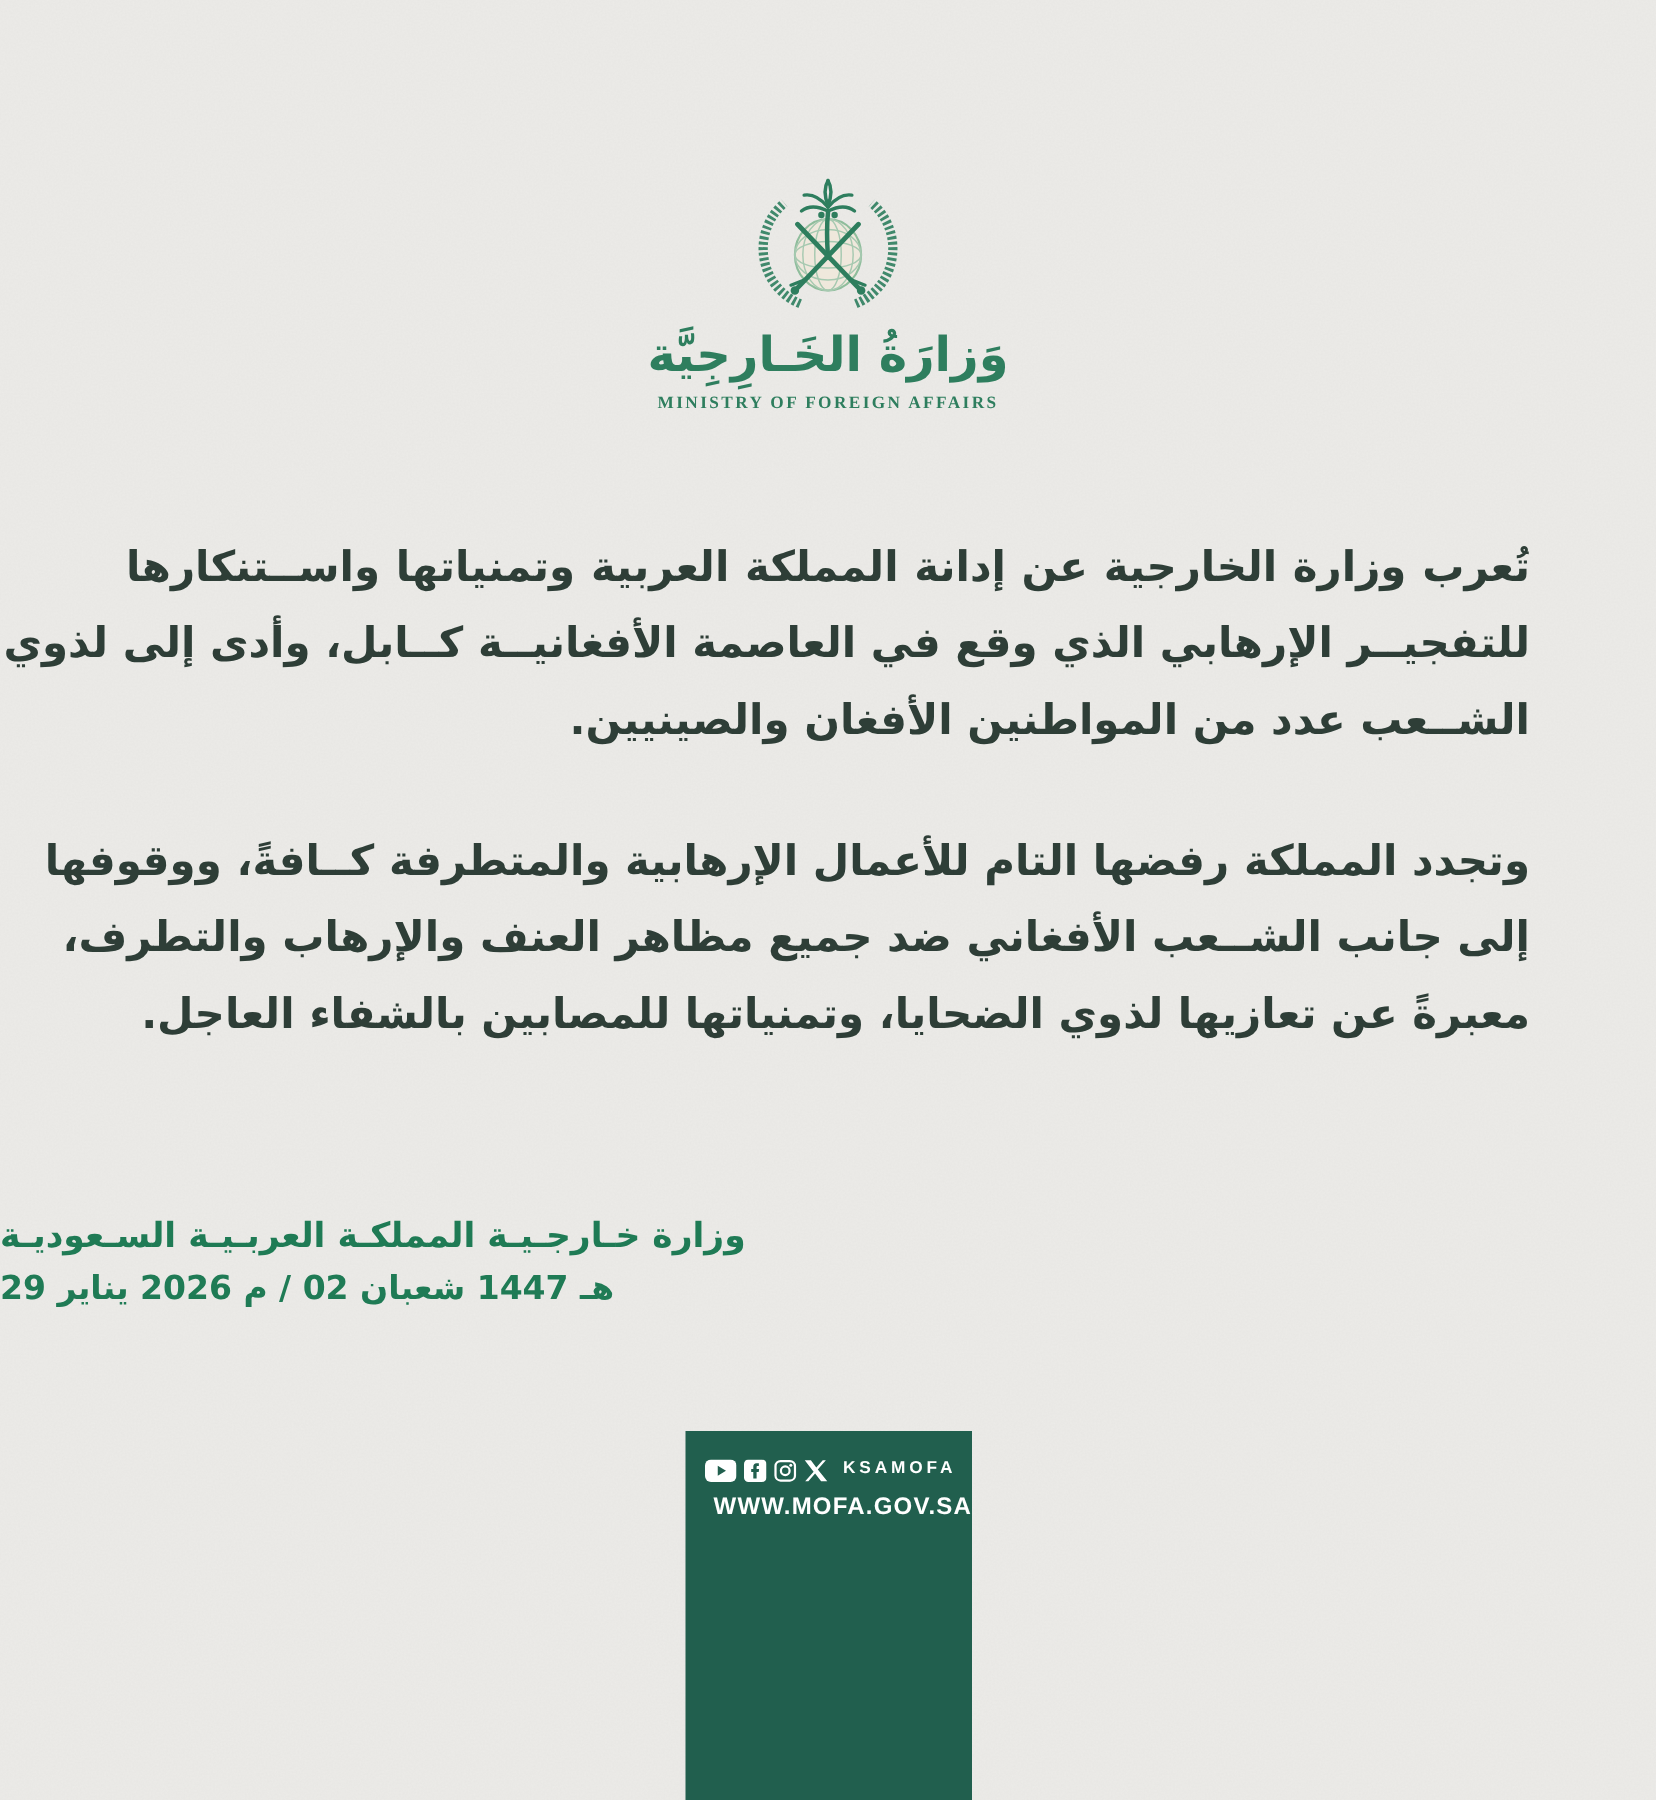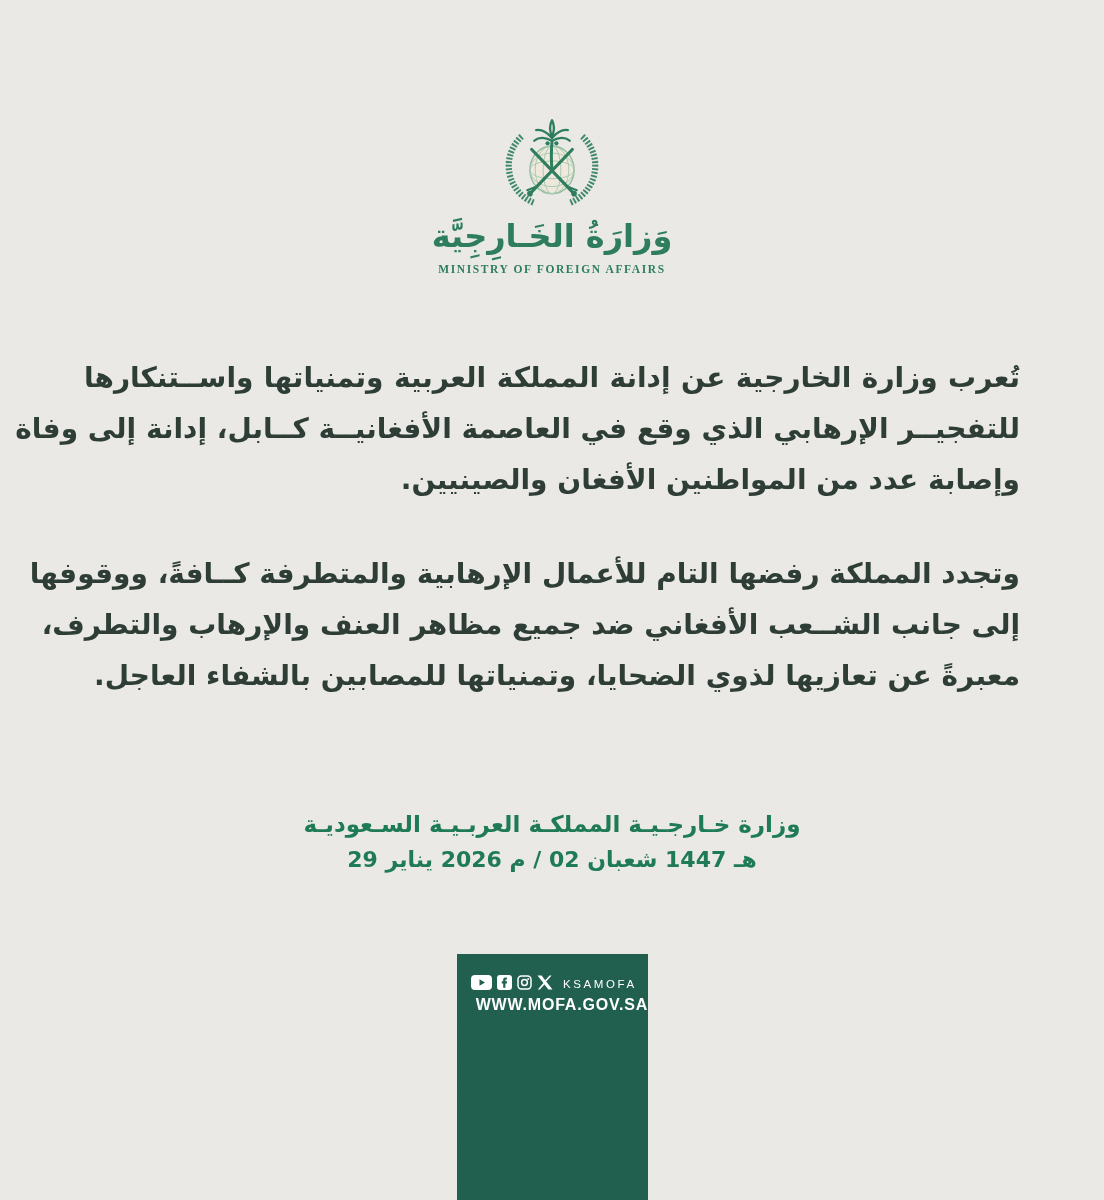--- a/index.html
+++ b/index.html
@@ -21,30 +21,30 @@
   
   .statement{position:absolute;top:352px;right:84px;left:84px;
              color:#2E3E37;font-size:28px;font-weight:bold;line-height:51px;}
   .para{margin:0;}
   .p2{margin-top:43px;}
   .ln{display:block;white-space:nowrap;}
   .just{text-align:justify;text-align-last:justify;}
   .last{text-align:right;}
 
   
-  .signature{position:absolute;top:806px;left:0;width:100%;text-align:center;
+  .signature{position:absolute;top:806px;left:0;width:100%;text-align:left;
              color:#1F7B55;font-weight:bold;}
   .sig-org{font-size:23px;line-height:37px;}
   .sig-date{font-size:22px;line-height:34px;direction:ltr;}
 
   
   .banner{position:absolute;left:457px;top:954px;width:191px;height:246px;
           background:#215F4E;color:#FFFFFF;text-align:center;}
-  .social-row{margin-top:19px;display:flex;align-items:flex-end;justify-content:center;
-              gap:5px;height:17px;}
+  .social-row{margin-top:19px;display:flex;align-items:flex-start;justify-content:center;
+              gap:5px;height:17px;font-weight:bold;}
   .icon{display:inline-flex;align-items:center;cursor:pointer;}
   .handle{font-family:"Liberation Sans",sans-serif;font-size:11.5px;letter-spacing:2.6px;
           margin-left:5px;margin-right:-2.6px;}
   .website{font-family:"Liberation Sans",sans-serif;font-size:16px;font-weight:bold;
            letter-spacing:0.8px;margin-top:6px;cursor:pointer;text-align:right;}
 </style>
 </head>
 <body>
 
 <div class="canvas">
@@ -86,22 +86,22 @@
       <circle cx="85" cy="93" r="3.2" fill="#2E7E5E"></circle>
       <circle cx="35" cy="93" r="3.2" fill="#2E7E5E"></circle>
     </svg>
     <div class="logo-ar" lang="ar" dir="rtl">وَزارَةُ الخَـارِجِيَّة</div>
     <div class="logo-en">MINISTRY OF FOREIGN AFFAIRS</div>
   </header>
 
   <main class="statement" lang="ar" dir="rtl">
     <p class="para">
       <span class="ln just">تُعرب وزارة الخارجية عن إدانة المملكة العربية وتمنياتها واســتنكارها</span>
-      <span class="ln just">للتفجيــر الإرهابي الذي وقع في العاصمة الأفغانيــة كــابل، إدانة إلى وفاة</span>
-      <span class="ln last">وإصابة عدد من المواطنين الأفغان والصينيين.</span>
+      <span class="ln just">للتفجيــر الإرهابي الذي وقع في العاصمة الأفغانيــة كــابل، وأدى إلى لذوي</span>
+      <span class="ln last">الشــعب عدد من المواطنين الأفغان والصينيين.</span>
     </p>
     <p class="para p2">
       <span class="ln just">وتجدد المملكة رفضها التام للأعمال الإرهابية والمتطرفة كــافةً، ووقوفها</span>
       <span class="ln just">إلى جانب الشــعب الأفغاني ضد جميع مظاهر العنف والإرهاب والتطرف،</span>
       <span class="ln last">معبرةً عن تعازيها لذوي الضحايا، وتمنياتها للمصابين بالشفاء العاجل.</span>
     </p>
   </main>
 
   <footer class="signature">
     <div class="sig-org" lang="ar" dir="rtl">وزارة خـارجـيـة المملكـة العربـيـة السـعوديـة</div>

